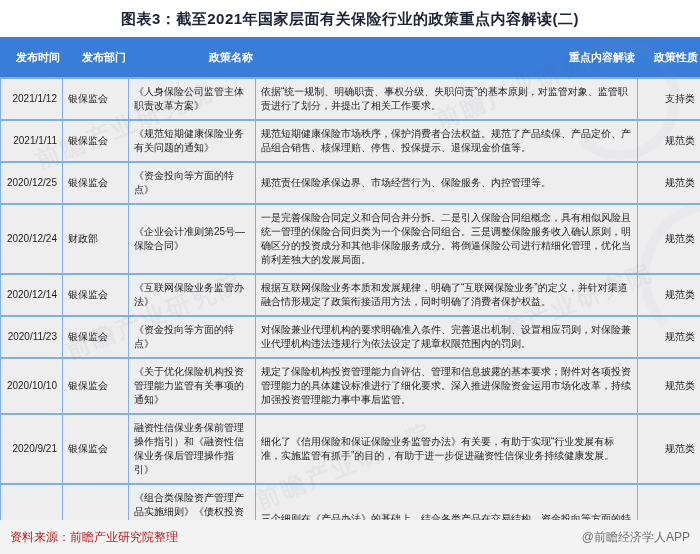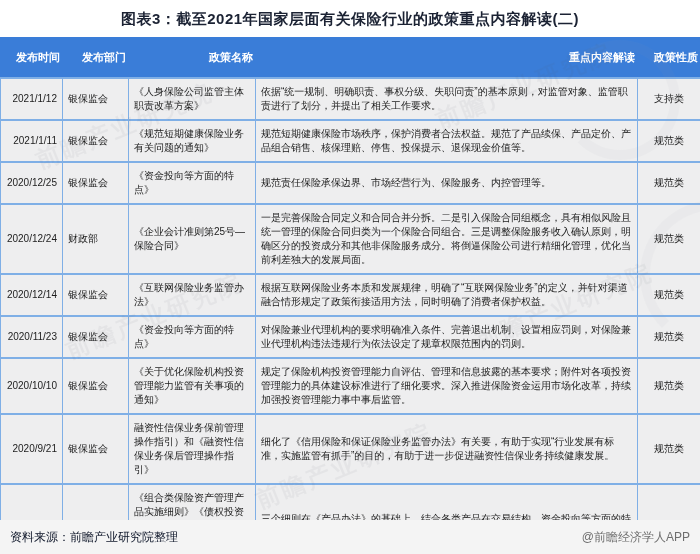--- a/index.html
+++ b/index.html
@@ -52,33 +52,33 @@
     vertical-align:middle;
     word-break:break-all;
   }
   .policy-table tbody tr:last-child td{
     border-bottom:3px solid #5b9bd5;
   }
   td.td-date{text-align:right;font-size:10.5px;white-space:nowrap;padding-right:4px;margin-left:28px;}
   td.td-dept{text-align:left;font-size:10.5px;}
   td.td-name{text-align:left;}
   td.td-content{text-align:left;}
-  td.td-nature{text-align:center;padding-left:7px;}
+  td.td-nature{text-align:right;padding-left:7px;}
   .source-bar{
     position:absolute;
     left:0;bottom:0;
     width:700px;height:34px;
     background:#f4f4f4;
     display:flex;
     justify-content:space-between;
     align-items:center;
     padding:0 10px;
     font-size:12px;
   }
-  .source-left{color:#0f172a;}
+  .source-left{color:#b91c1c;}
   .source-right{color:#6e6e6e;}
   .wm{
     position:absolute;
     color:#555a66;
     opacity:0.06;
     transform:rotate(-22deg);
     font-size:24px;
     letter-spacing:3px;
     pointer-events:none;
     white-space:nowrap;

